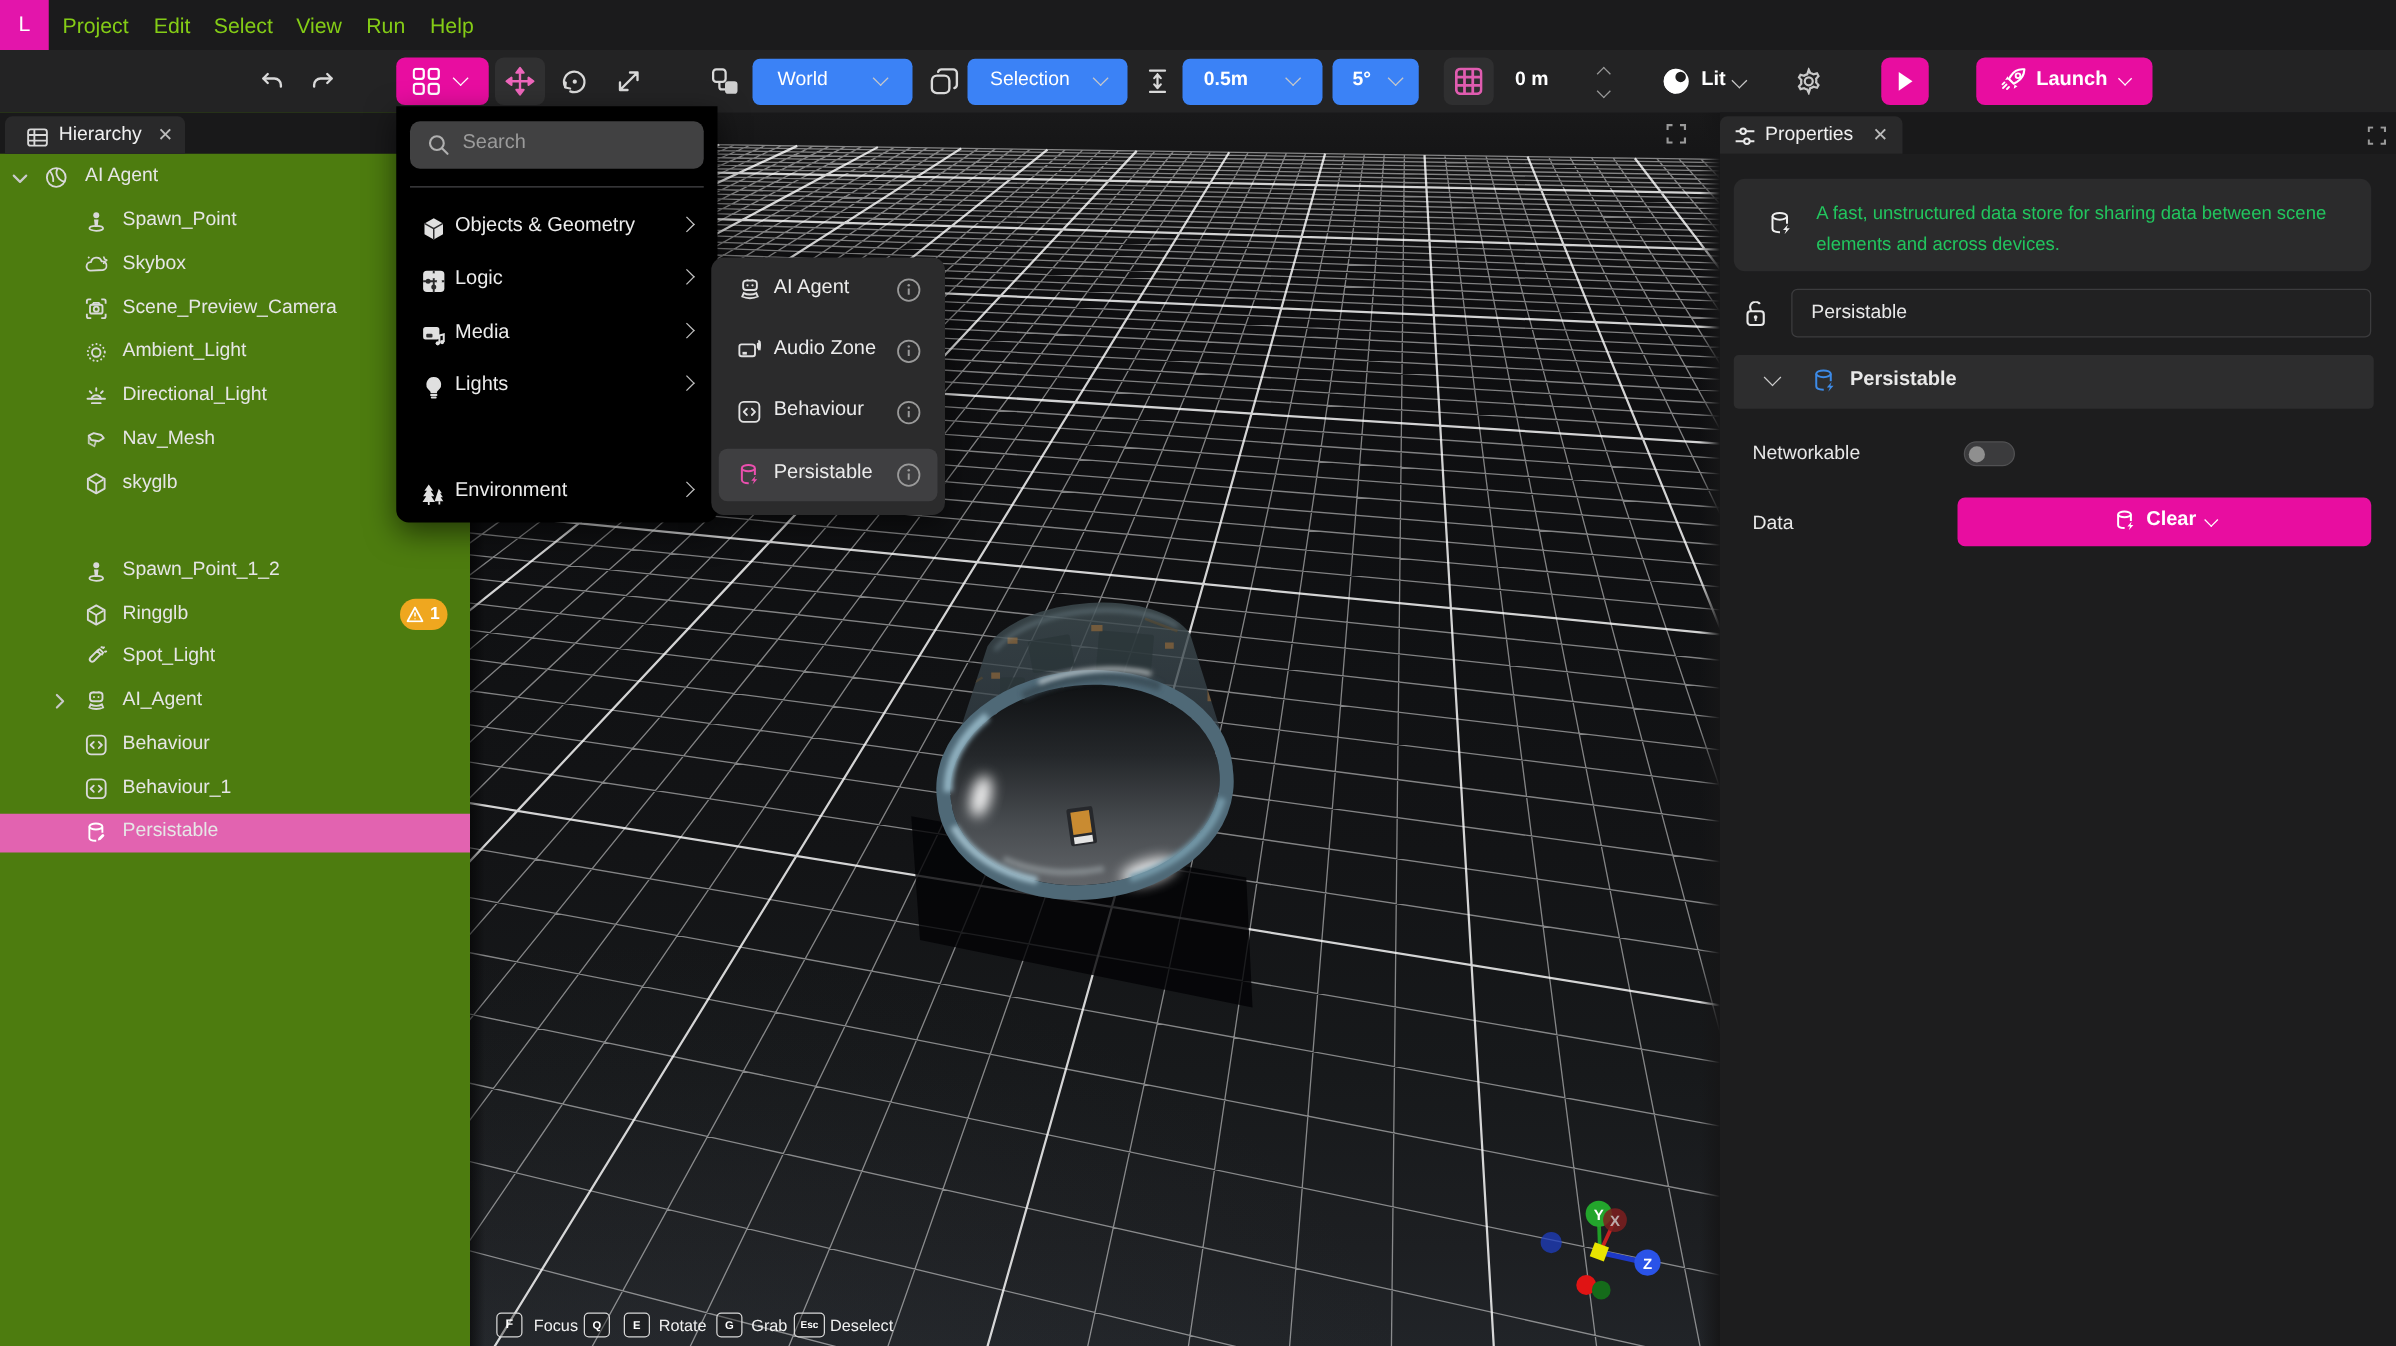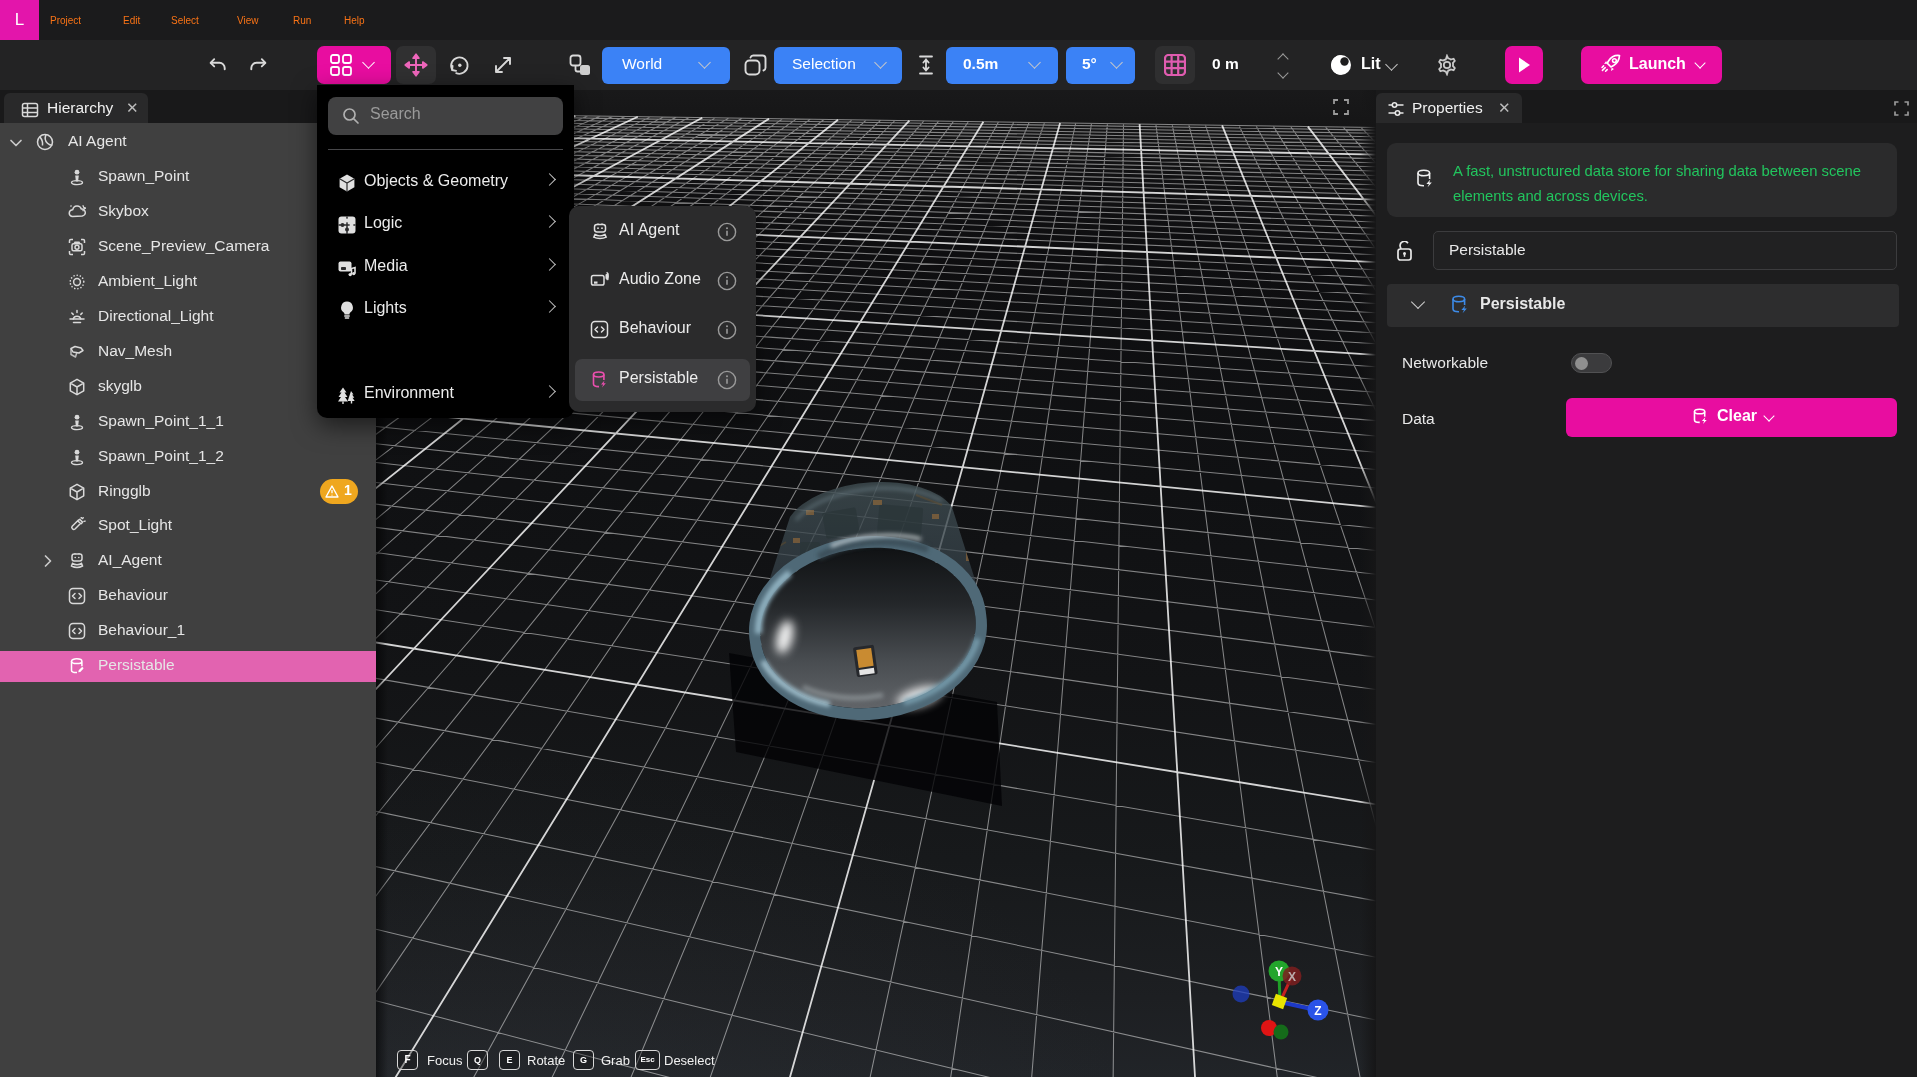--- a/index.html
+++ b/index.html
@@ -1,26 +1,26 @@
 <!DOCTYPE html>
 <html><head><meta charset="utf-8">
 <style>
 *{margin:0;padding:0;box-sizing:border-box}
 html,body{width:1917px;height:1077px;overflow:hidden;background:#1d1d1e;font-family:"Liberation Sans",sans-serif;color:#e8e8e8;-webkit-font-smoothing:antialiased}
 .abs{position:absolute}
 .pink{background:#e80da0}
 .ic{display:block}
 #menubar{position:absolute;left:0;top:0;width:1917px;height:40px;background:#1b1b1c}
 #logo{position:absolute;left:0;top:0;width:39px;height:40px;background:#e315ab;color:#fff;font-size:17px;font-weight:500;text-align:center;line-height:40px}
-.mitem{position:absolute;top:0;height:40px;line-height:41px;font-size:10px;color:#f97316}
+.mitem{position:absolute;top:0;height:40px;line-height:41px;font-size:17px;color:#84cc16}
 #toolbar{position:absolute;left:0;top:40px;width:1917px;height:50px;background:#232324}
 .sep{position:absolute;top:52px;width:1px;height:26px;background:#4a4a4c}
 .tbtn{position:absolute;top:6px;height:38px;border-radius:7px}
 .drop{position:absolute;top:7px;height:37px;border-radius:6px;background:#3b82f6;color:#fff;font-size:15.5px}
-#lpanel{position:absolute;left:0;top:90px;width:376px;height:987px;background:#404040}
+#lpanel{position:absolute;left:0;top:90px;width:376px;height:987px;background:#4d7c0f}
 #rpanel{position:absolute;left:1376px;top:90px;width:541px;height:987px;background:#1d1d1e}
 .tabstrip{position:absolute;top:0;left:0;right:0;height:33px;background:#19191a}
 .tab{position:absolute;top:3px;height:30px;background:#29292a;border-radius:6px 6px 0 0;color:#f0f0f0;font-size:15.5px}
 .trow{position:absolute;left:0;width:376px;height:31px;font-size:15.5px;color:#e6e6e6}
 .trow .lbl{position:absolute;top:5.5px;white-space:nowrap}
 #vp{position:absolute;left:376px;top:90px;width:1000px;height:987px;overflow:hidden;background:#19191a}
 .key{position:absolute;border:1.6px solid #d8d8d8;border-radius:4px;color:#fff;font-weight:bold;text-align:center;background:rgba(20,20,20,.35)}
 .hintlbl{position:absolute;color:#f0f0f0;font-size:13px;font-weight:normal}
 #ddmenu{position:absolute;left:317px;top:85px;width:257px;height:333px;background:#000000;border-radius:0 0 10px 10px;box-shadow:0 8px 24px rgba(0,0,0,.55);z-index:30}
 #ddsub{position:absolute;left:569px;top:206px;width:187px;height:206px;background:#2b2b2c;border-radius:10px;box-shadow:0 8px 24px rgba(0,0,0,.55);z-index:31}
@@ -378,32 +378,20 @@
       <div class="abs" style="left:68px;top:6.5px">
         <svg class="ic" width="18" height="18" viewBox="0 0 18 18" style="">
           <g fill="none" stroke="#d9d9d9" stroke-width="1.5" stroke-linejoin="round">
             <path d="M9 1.3 l6.7 3.85 v7.7 L9 16.7 l-6.7 -3.85 v-7.7 z"></path>
             <path d="M3.2 5.6 L9 9 l5.8 -3.4 M9 9 v7.2"></path>
           </g>
         </svg>
       </div>
       <span class="lbl" style="left:98px">skyglb</span>
     </div>
-    <div class="trow" style="top:316.0999999999999px;">
-      <div class="abs" style="left:68px;top:6.5px">
-        <svg class="ic" width="18" height="18" viewBox="0 0 18 18" style="">
-          <g fill="#d9d9d9">
-            <circle cx="9" cy="4.2" r="2.4"></circle>
-            <path d="M7.2 7.5 h3.6 l-0.7 6 h-2.2 z"></path>
-            <ellipse cx="9" cy="14.6" rx="5.5" ry="2" fill="none" stroke="#d9d9d9" stroke-width="1.4"></ellipse>
-          </g>
-        </svg>
-      </div>
-      <span class="lbl" style="left:98px">Spawn_Point_1_1</span>
-    </div>
     <div class="trow" style="top:351.0499999999999px;">
       <div class="abs" style="left:68px;top:6.5px">
         <svg class="ic" width="18" height="18" viewBox="0 0 18 18" style="">
           <g fill="#d9d9d9">
             <circle cx="9" cy="4.2" r="2.4"></circle>
             <path d="M7.2 7.5 h3.6 l-0.7 6 h-2.2 z"></path>
             <ellipse cx="9" cy="14.6" rx="5.5" ry="2" fill="none" stroke="#d9d9d9" stroke-width="1.4"></ellipse>
           </g>
         </svg>
       </div>

